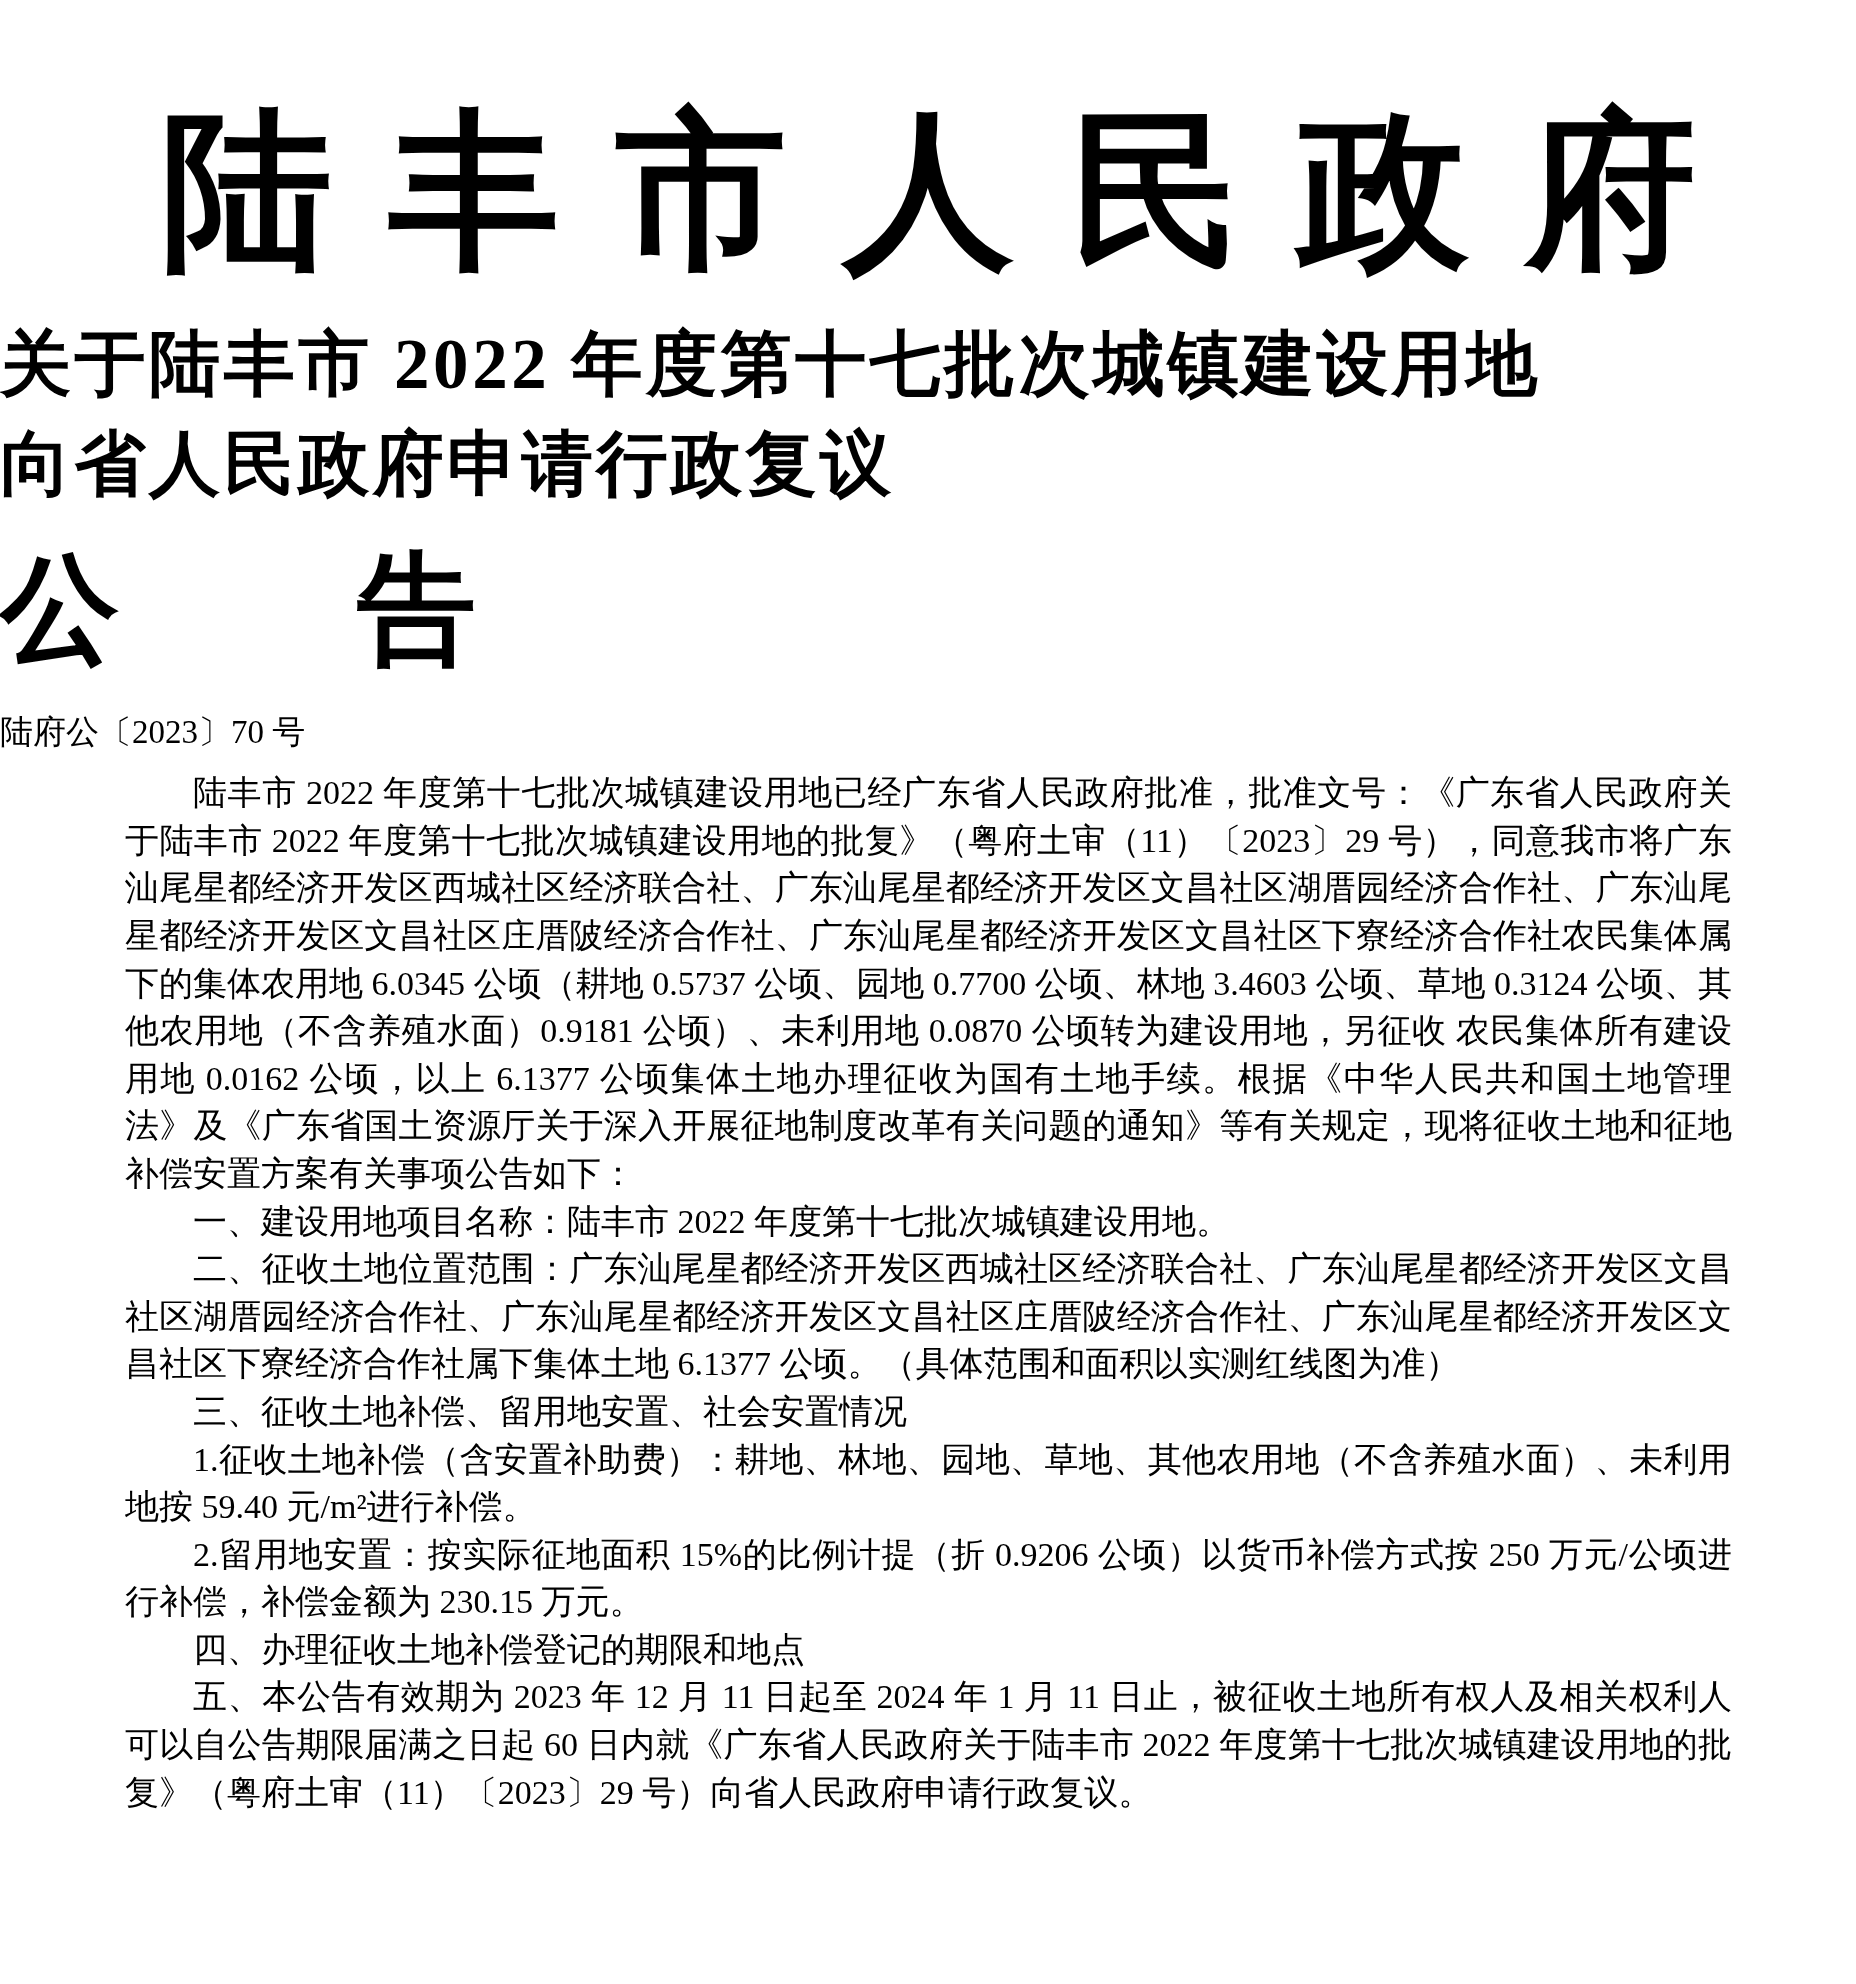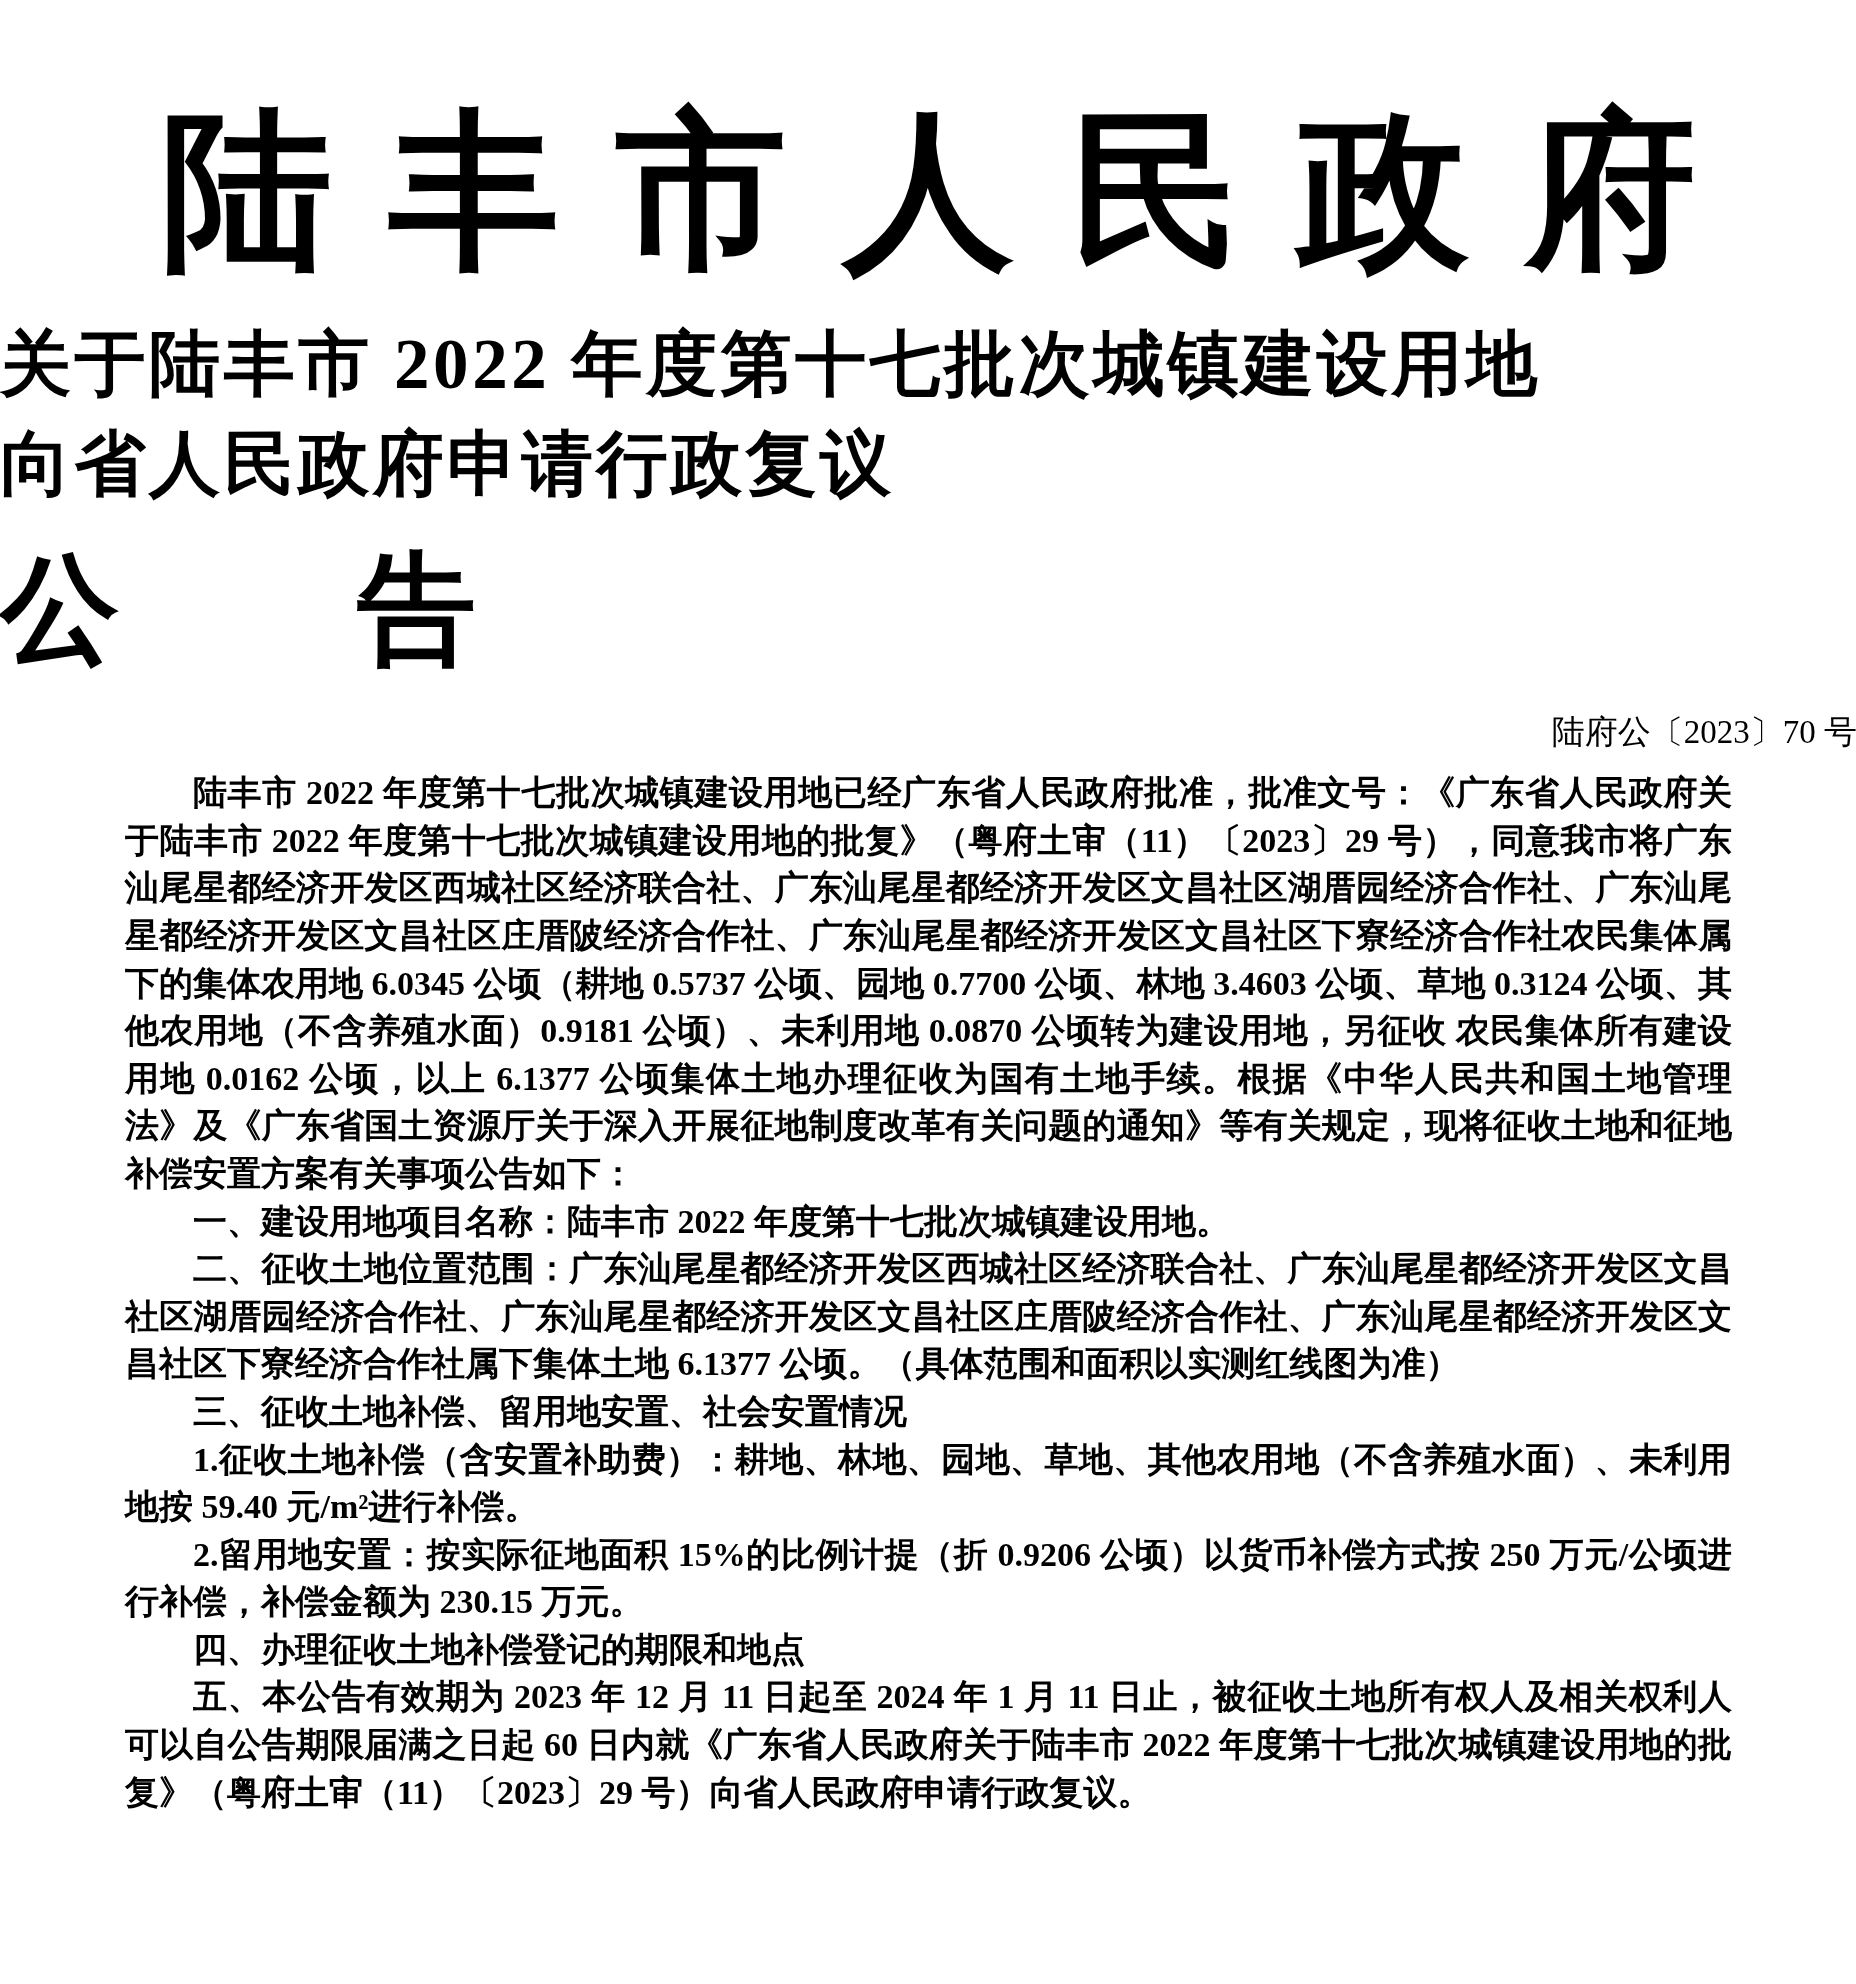--- a/index.html
+++ b/index.html
@@ -32,31 +32,31 @@
   }
   .notice-type {
     margin-top:30px;
     text-align:left;
     font-size:119px;
     font-weight:900;
     line-height:1.1;
   }
   .doc-number {
     margin-top:34px;
-    text-align:right;
+    text-align:left;
     font-size:33px;
   }
   .body-text {
     margin-top:14px;
     padding:0 125px;
     font-size:34px;
     line-height:1.40;
     text-align:justify;
   }
-  .body-text p { text-indent:2em;font-weight:bold; }
+  .body-text p { text-indent:2em; }
 </style>
 </head>
 <body>
 
 <div class="page">
 
   <div class="main-title">陆丰市人民政府</div>
 
   <div class="subtitle">
     <div>关于陆丰市 2022 年度第十七批次城镇建设用地</div>

